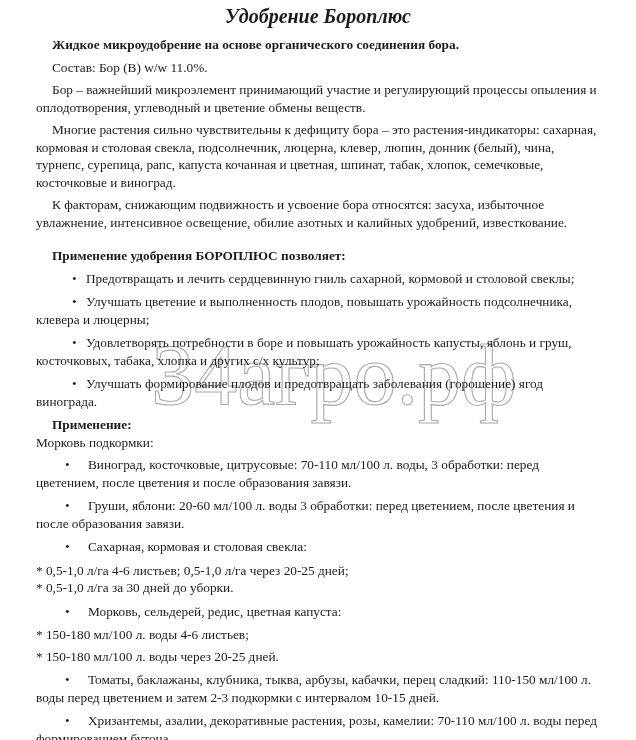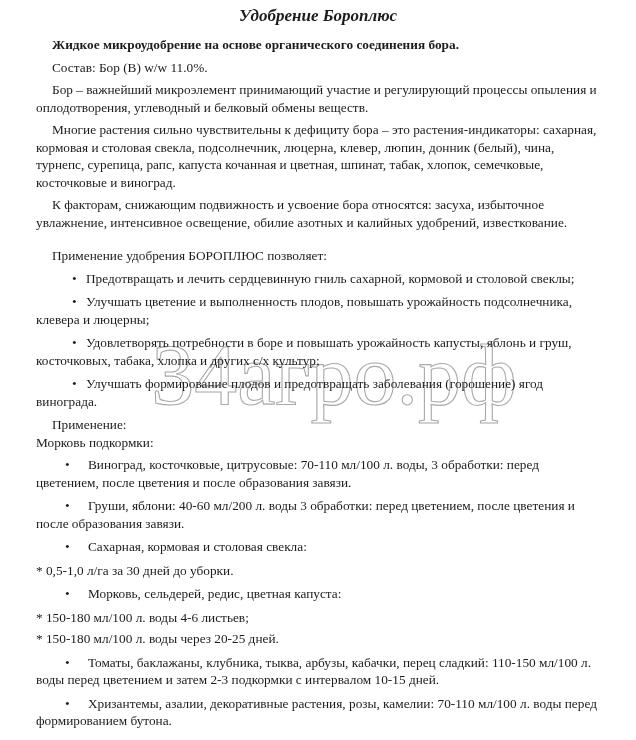--- a/index.html
+++ b/index.html
@@ -22,26 +22,26 @@
     font-size:86px;
     fill:none;
     stroke:#a0a0a0;
     stroke-width:1.1px;
     opacity:.9;
   }
   .content{
     position:absolute;left:36px;top:6px;width:564px;z-index:1;
   }
   h1{
-    font-size:17px;font-weight:bold;font-style:italic;
+    font-size:20px;font-weight:bold;font-style:italic;
     text-align:center;margin:0 0 10px 0;line-height:20px;
   }
   p{margin:0 0 5px 0;text-indent:16px}
   .bi{font-weight:bold;}
-  .bold{font-weight:normal}
+  .bold{font-weight:bold}
   .noind{text-indent:0}
   .mb0{margin-bottom:0}
   .mb4{margin-bottom:4px}
   .mb6{margin-bottom:6px}
   .mb7{margin-bottom:16px}
   
   .li{margin:4px 0 6px 0}
   .g1{text-indent:36px}
   .g1 .bl{display:inline-block;width:14px;text-indent:0}
   .g2{text-indent:29px}
@@ -56,21 +56,21 @@
 </svg>
 
 <div class="content">
 
   <h1>Удобрение Бороплюс</h1>
 
   <p class="bi">Жидкое микроудобрение на основе органического соединения бора.</p>
 
   <p>Состав: Бор (B) w/w 11.0%.</p>
 
-  <p>Бор – важнейший микроэлемент принимающий участие и регулирующий процессы опыления и оплодотворения, углеводный и белковый обмены веществ.</p>
+  <p>Бор – важнейший микроэлемент принимающий участие и регулирующий процессы опыления и оплодотворения, углеводный и цветение обмены веществ.</p>
 
   <p>Многие растения сильно чувствительны к дефициту бора – это растения-индикаторы: сахарная, кормовая и столовая свекла, подсолнечник, люцерна, клевер, люпин, донник (белый), чина, турнепс, сурепица, рапс, капуста кочанная и цветная, шпинат, табак, хлопок, семечковые, косточковые и виноград.</p>
 
   <p class="mb7">К факторам, снижающим подвижность и усвоение бора относятся: засуха, избыточное увлажнение, интенсивное освещение, обилие азотных и калийных удобрений, известкование.</p>
 
   <p class="bold">Применение удобрения БОРОПЛЮС позволяет:</p>
 
   <p class="li g1">
     <span class="bl">•</span><span>Предотвращать и лечить сердцевинную гниль сахарной, кормовой и столовой свеклы;</span>
   </p>
@@ -85,26 +85,27 @@
   </p>
 
   <p class="bold mb0">Применение:</p>
   <p class="noind">Морковь подкормки:</p>
 
   <p class="li g2">
     <span class="bl">•</span><span>Виноград, косточковые, цитрусовые: 70-110 мл/100 л. воды, 3 обработки: перед цветением, после цветения и после образования завязи.</span>
   </p>
 
   <p class="li g2">
-    <span class="bl">•</span><span>Груши, яблони: 40-60 мл/200 л. воды 3 обработки: перед цветением, после цветения и после образования завязи.</span>
+    <span class="bl">•</span><span>Груши, яблони: 20-60 мл/100 л. воды 3 обработки: перед цветением, после цветения и после образования завязи.</span>
   </p>
 
   <p class="li g2 mb0">
     <span class="bl">•</span><span>Сахарная, кормовая и столовая свекла:</span>
   </p>
+  <p class="rate mb0">* 0,5-1,0 л/га 4-6 листьев; 0,5-1,0 л/га через 20-25 дней;</p>
   <p class="rate mb6">* 0,5-1,0 л/га за 30 дней до уборки.</p>
 
   <p class="li g2 mb4">
     <span class="bl">•</span><span>Морковь, сельдерей, редис, цветная капуста:</span>
   </p>
   <p class="rate mb4">* 150-180 мл/100 л. воды 4-6 листьев;</p>
   <p class="rate mb6">* 150-180 мл/100 л. воды через 20-25 дней.</p>
 
   <p class="li g2">
     <span class="bl">•</span><span>Томаты, баклажаны, клубника, тыква, арбузы, кабачки, перец сладкий: 110-150 мл/100 л. воды перед цветением и затем 2-3 подкормки с интервалом 10-15 дней.</span>

